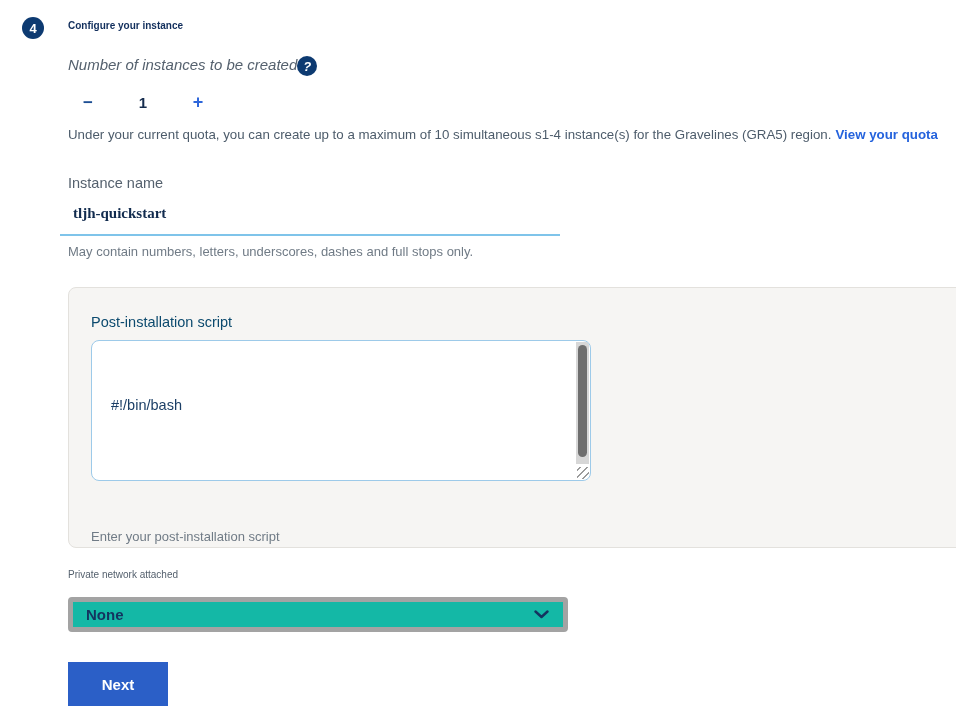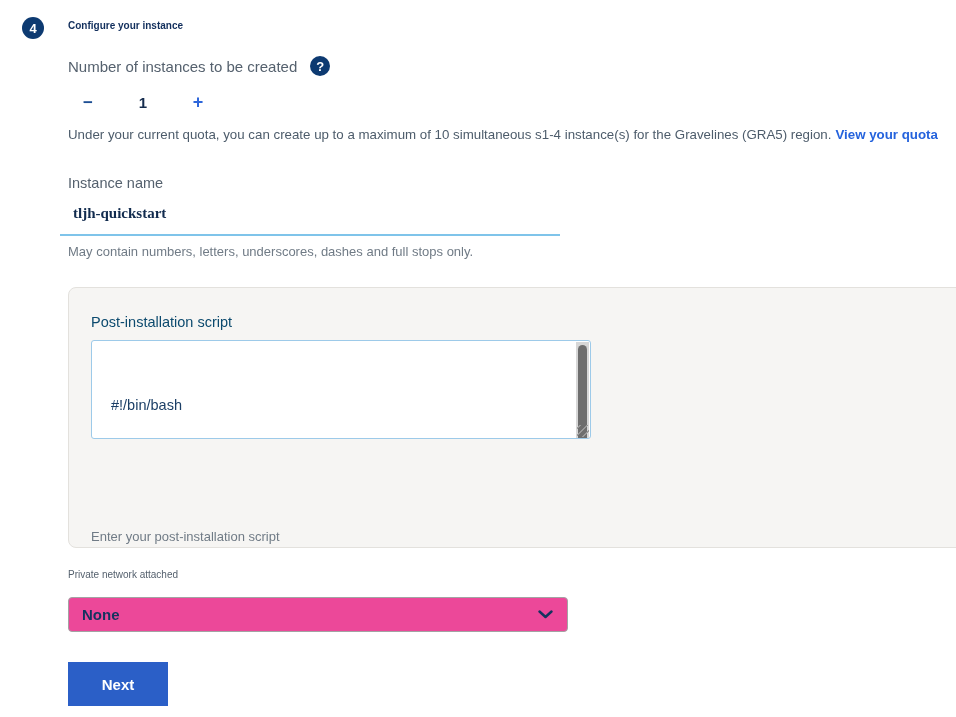--- a/index.html
+++ b/index.html
@@ -22,21 +22,21 @@
     display: flex; align-items: center; justify-content: center;
   }
   .step-title {
     position: absolute; left: 68px; top: 20px;
     font-size: 10px; font-weight: bold; color: #112e5c;
   }
 
   
   .count-label-row {
     position: absolute; left: 68px; top: 56px;
-    display: flex; align-items: center; gap: 13px;
+    display: flex; align-items: flex-start;  font-style: italic;
   }
   .count-label { font-size: 15px; color: #55616e; }
   .help-icon {
     width: 20px; height: 20px; border-radius: 50%;
     background: #0d3a71; color: #ffffff;
     font-size: 13px; font-weight: bold;
     display: flex; align-items: center; justify-content: center;
     cursor: pointer;
   }
   .stepper { position: absolute; left: 73px; top: 92px; display: flex; align-items: center; }
@@ -70,22 +70,22 @@
   }
   .name-helper { position: absolute; left: 68px; top: 244px; font-size: 13px; color: #707b86; }
 
   
   .panel {
     position: absolute; left: 68px; top: 287px; width: 920px; height: 261px;
     background: #f6f5f3; border: 1px solid #e3e1dd; border-radius: 8px;
   }
   .panel-label { position: absolute; left: 22px; top: 26px; font-size: 14.5px; color: #0c4a6e; }
   .script-box {
-    position: absolute; left: 22px; top: 52px; width: 500px; height: 99px;
-    background: #ffffff; border: 1px solid #9dcae9; border-radius: 3px;
+    position: absolute; left: 22px; top: 52px; width: 500px; height: 141px;
+    background: #ffffff; border: 1px solid #9dcae9; border-radius: 8px;
     overflow: hidden; cursor: text;
   }
   .script-text {
     position: absolute; left: 19px; top: 14px; right: 22px;
     font-size: 14.5px; line-height: 20px; color: #1c3f66;
     white-space: pre; 
   }
   .scroll-track {
     position: absolute; right: 1px; top: 1px; width: 13px; height: 122px;
     background: #d7d7d7;
@@ -98,21 +98,21 @@
     position: absolute; right: 1px; bottom: 1px; width: 12px; height: 12px;
     background: repeating-linear-gradient(135deg, transparent 0 2px, #9a9a9a 2px 3px, transparent 3px 5px);
     cursor: nwse-resize;
   }
   .panel-helper { position: absolute; left: 22px; top: 204px; font-size: 13px; color: #707b86; margin-top: 37px; }
 
   
   .network-label { position: absolute; left: 68px; top: 569px; font-size: 10px; color: #55616e; }
   .network-select {
     position: absolute; left: 68px; top: 597px; width: 500px; height: 35px;
-    background: #ec4899; border: 1px solid #a3a3a3; border-radius: 4px;
+    background: #14b8a6; border: 5px solid #a3a3a3; border-radius: 4px;
     display: flex; align-items: center; cursor: pointer;
   }
   .network-selected {
     padding-left: 13px; font-size: 15px; font-weight: bold; color: #14335f; flex: 1;
   }
   .chevron { margin-right: 14px; display: flex; align-items: center; }
 
   
   .next-btn {
     position: absolute; left: 68px; top: 662px; width: 100px; height: 44px;

